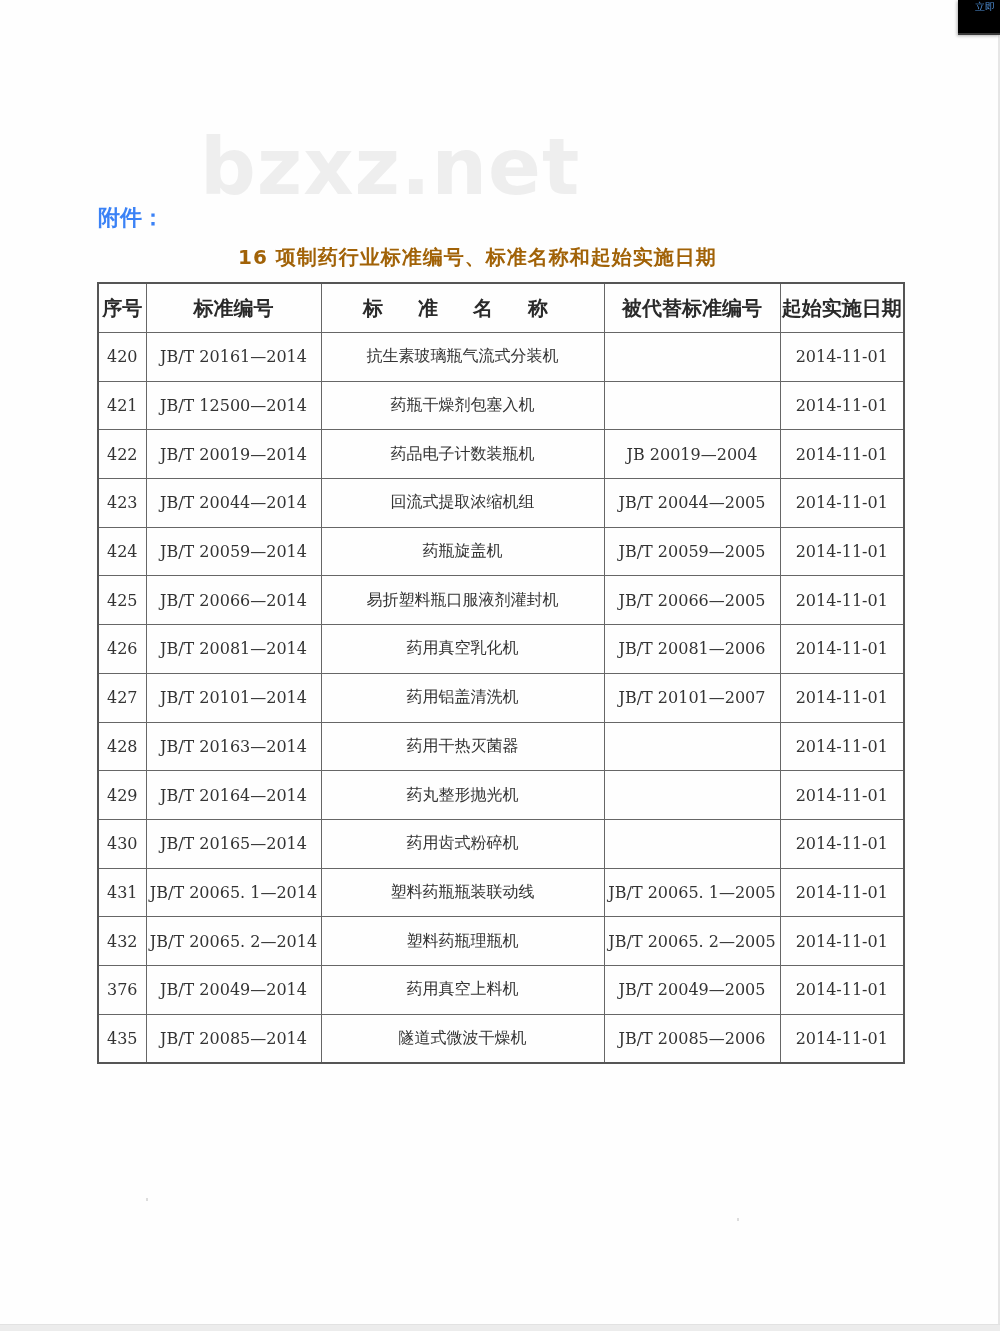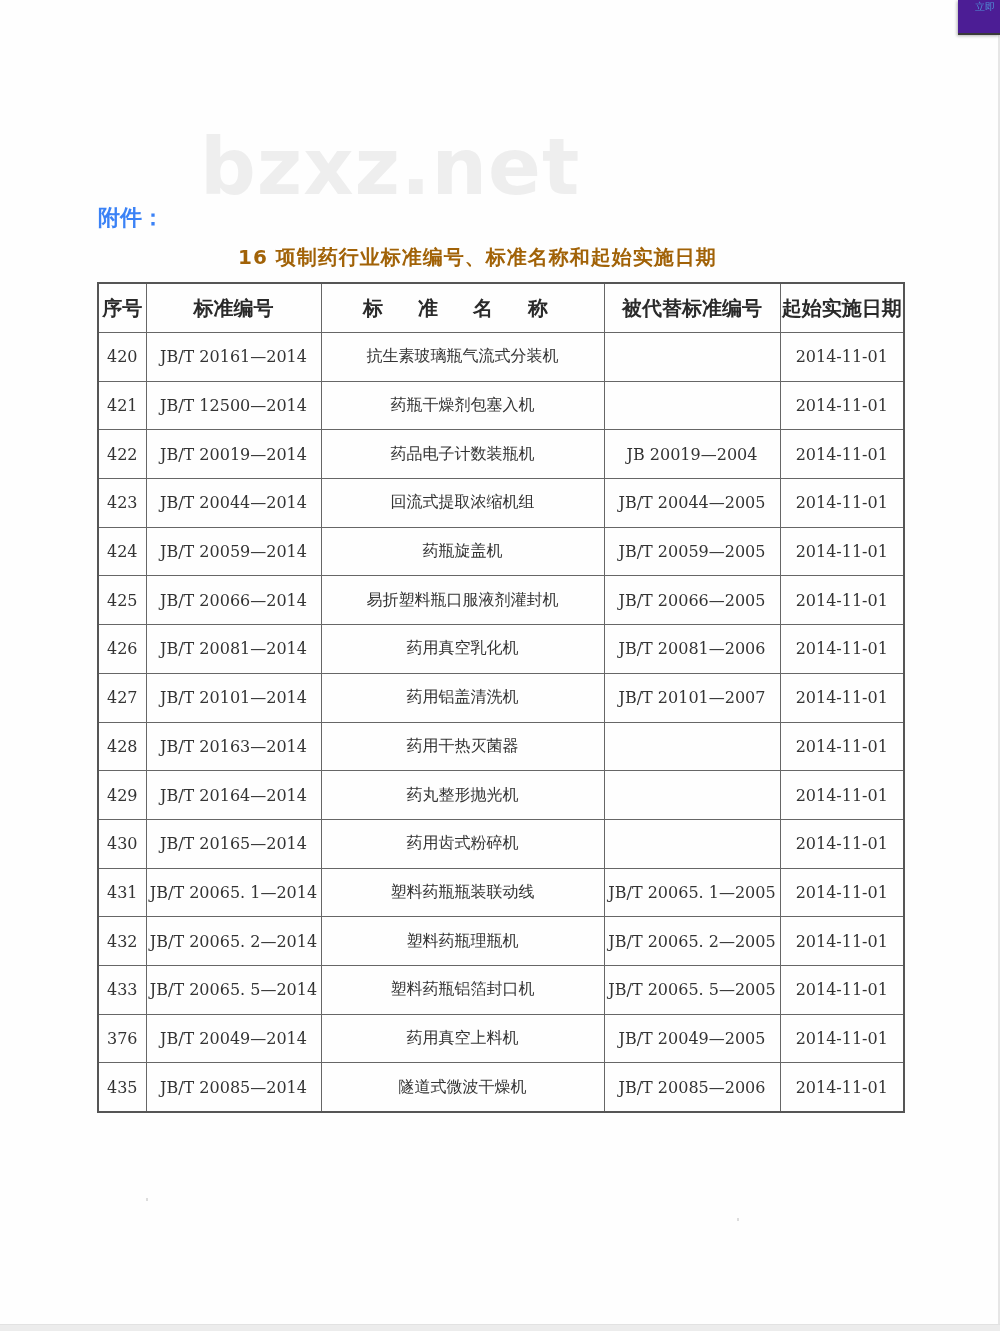--- a/index.html
+++ b/index.html
@@ -6,21 +6,21 @@
   body {
     width: 1000px; height: 1331px; position: relative; overflow: hidden;
     background: #fefefe;
     font-family: "DejaVu Serif", "Liberation Serif", serif;
     color: #2a2a2a;
   }
   .right-edge { position: absolute; right: 0; top: 0; width: 2px; height: 1331px; background: #e6e6e6; }
   .bottom-edge { position: absolute; left: 0; bottom: 0; width: 1000px; height: 6px; background: #ececec; border-top: 1px solid #e2e2e2; }
   .corner-btn {
     position: absolute; left: 958px; top: 0; width: 42px; height: 33px;
-    background: #4c1d95; border-bottom: 2px solid #3a3a3a;
+    background: #000000; border-bottom: 2px solid #3a3a3a;
     box-shadow: -1px 1px 3px rgba(0,0,0,0.3);
     overflow: hidden;
   }
   .corner-btn span {
     position: absolute; left: 17px; top: 0px; font-size: 10px; color: #4f8fd6;
     font-family: "DejaVu Sans", sans-serif; white-space: nowrap;
   }
   .watermark {
     position: absolute; left: 200px; top: 128px;
     font-family: "DejaVu Sans", "Liberation Sans", sans-serif;
@@ -177,27 +177,20 @@
         <td class="c-date">2014-11-01</td>
       </tr>
     <tr>
         <td class="c-no">432</td>
         <td class="c-code">JB/T 20065. 2—2014</td>
         <td class="c-name">塑料药瓶理瓶机</td>
         <td class="c-rep">JB/T 20065. 2—2005</td>
         <td class="c-date">2014-11-01</td>
       </tr>
     <tr>
-        <td class="c-no">433</td>
-        <td class="c-code">JB/T 20065. 5—2014</td>
-        <td class="c-name">塑料药瓶铝箔封口机</td>
-        <td class="c-rep">JB/T 20065. 5—2005</td>
-        <td class="c-date">2014-11-01</td>
-      </tr>
-    <tr>
         <td class="c-no">376</td>
         <td class="c-code">JB/T 20049—2014</td>
         <td class="c-name">药用真空上料机</td>
         <td class="c-rep">JB/T 20049—2005</td>
         <td class="c-date">2014-11-01</td>
       </tr>
     <tr>
         <td class="c-no">435</td>
         <td class="c-code">JB/T 20085—2014</td>
         <td class="c-name">隧道式微波干燥机</td>

